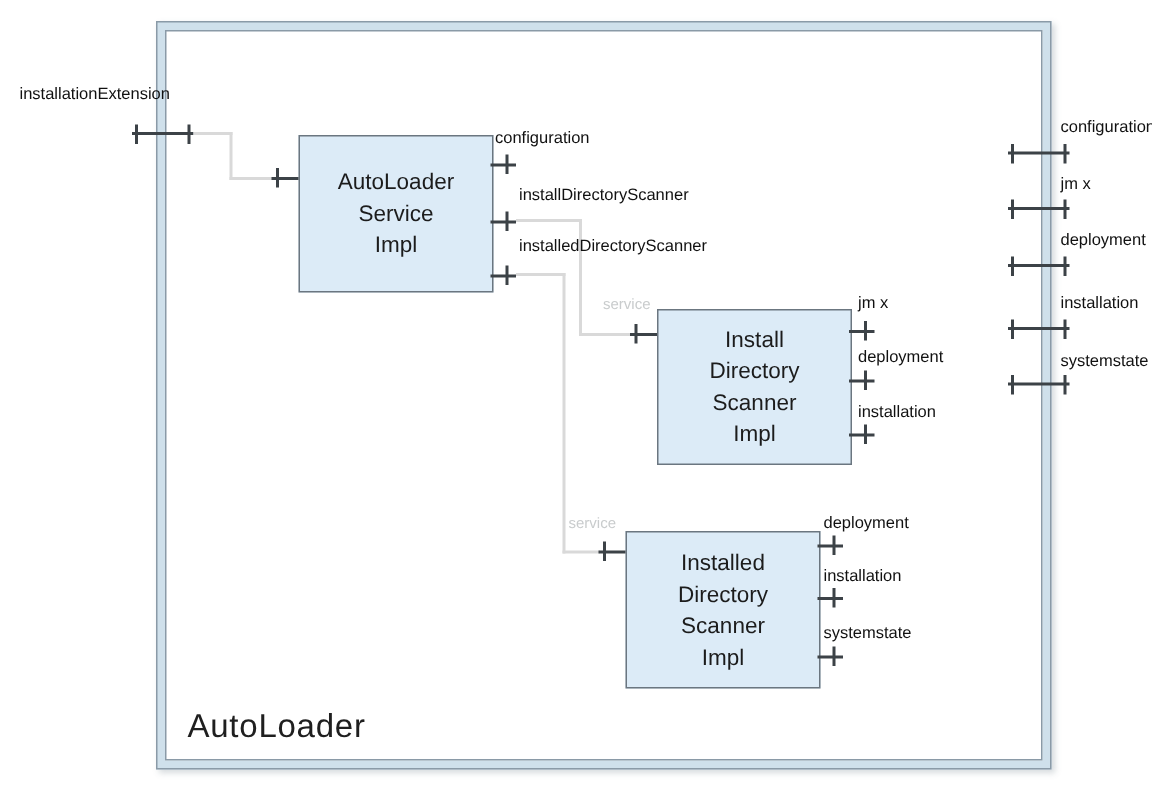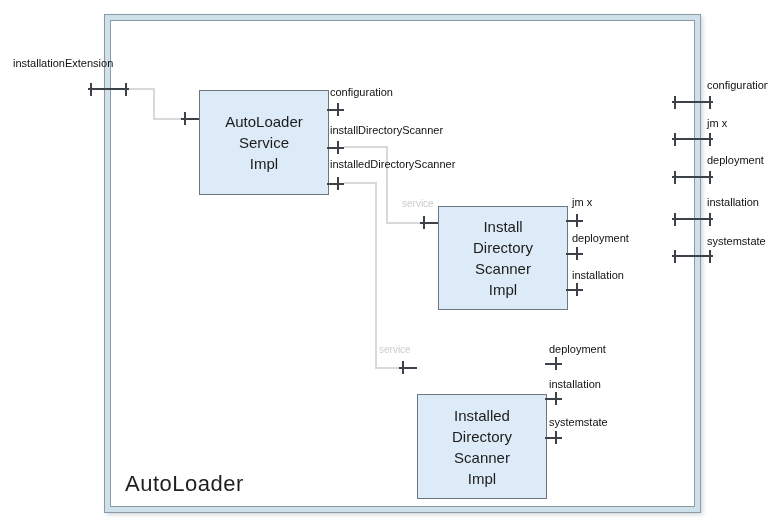--- a/index.html
+++ b/index.html
@@ -117,27 +117,27 @@
     <span class="h"></span>
     <span class="t"></span>
   </div>
 
   <div class="plabel" style="left:330px;top:86px;">configuration</div>
   <div class="stub right" style="left:327px;top:103px;">
     <span class="h"></span>
     <span class="t"></span>
   </div>
 
-  <div class="plabel" style="left:330px;top:124px;">installDirectoryScanner</div>
+  <div class="plabel" style="left:330px;top:124px;padding-left:16px;">installDirectoryScanner</div>
   <div class="stub right" style="left:327px;top:141px;">
     <span class="h"></span>
     <span class="t"></span>
   </div>
 
-  <div class="plabel" style="left:330px;top:158px;">installedDirectoryScanner</div>
+  <div class="plabel" style="left:330px;top:158px;padding-left:16px;">installedDirectoryScanner</div>
   <div class="stub right" style="left:327px;top:177px;">
     <span class="h"></span>
     <span class="t"></span>
   </div>
 
   <div class="slabel" style="left:402px;top:198px;">service</div>
   <div class="comp" style="left:438px;top:206px;width:128px;height:102px;">
     <div>Install</div>
     <div>Directory</div>
     <div>Scanner</div>
@@ -160,21 +160,21 @@
     <span class="t"></span>
   </div>
 
   <div class="plabel" style="left:572px;top:269px;">installation</div>
   <div class="stub right" style="left:566px;top:283px;">
     <span class="h"></span>
     <span class="t"></span>
   </div>
 
   <div class="slabel" style="left:379px;top:344px;">service</div>
-  <div class="comp" style="left:417px;top:354px;width:128px;height:103px;margin-top:40px;">
+  <div class="comp" style="left:417px;top:354px;width:128px;height:103px;">
     <div>Installed</div>
     <div>Directory</div>
     <div>Scanner</div>
     <div>Impl</div>
   </div>
   <div class="stub left" style="left:399px;top:361px;">
     <span class="h"></span>
     <span class="t"></span>
   </div>
 

